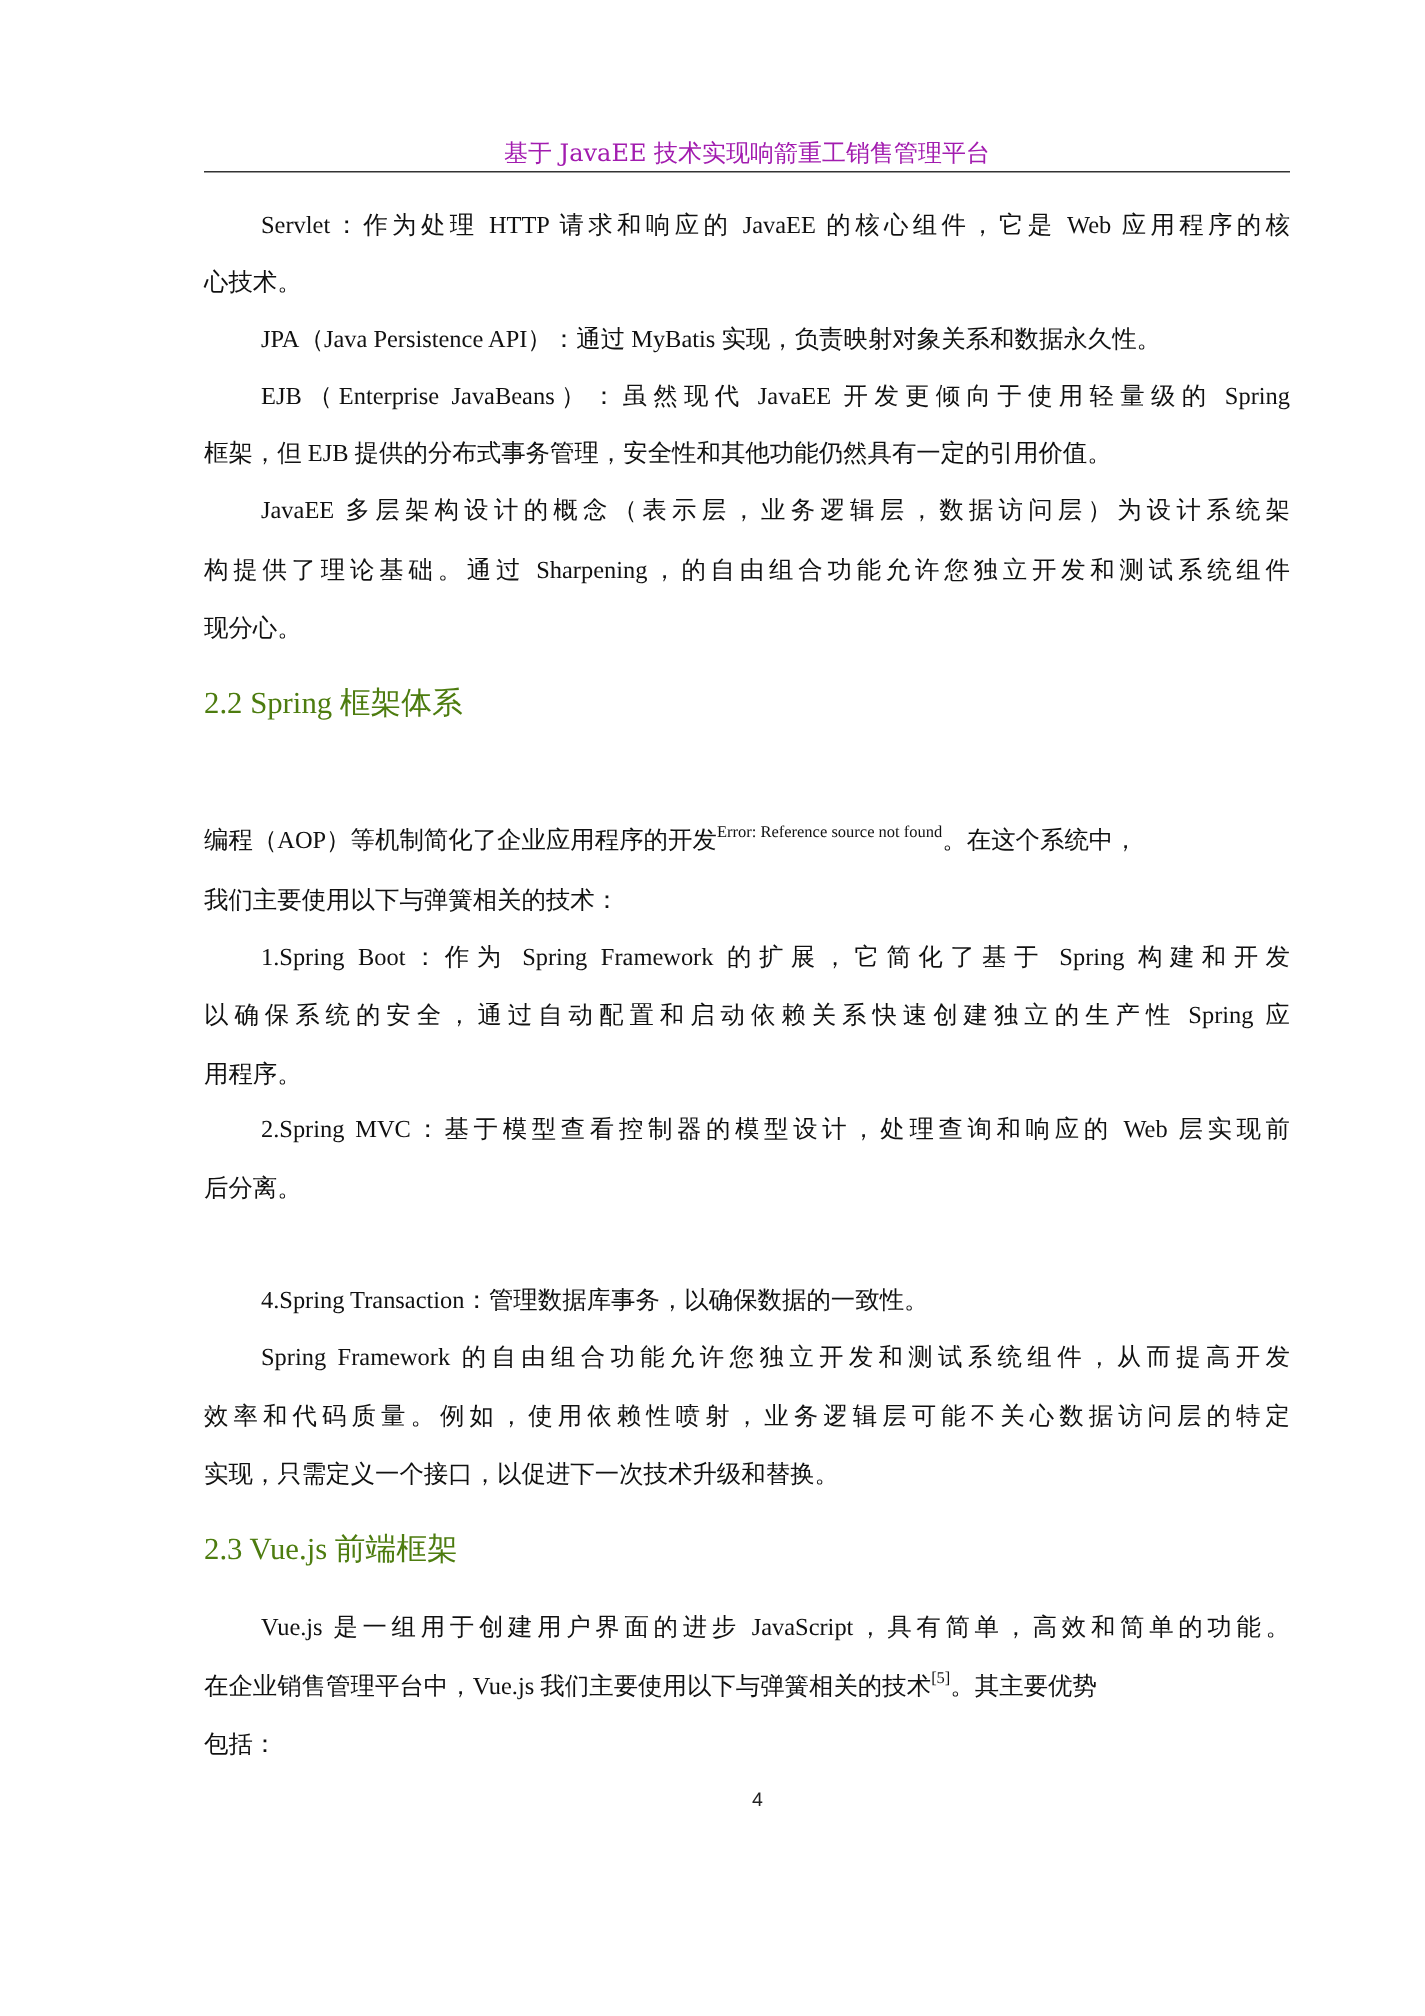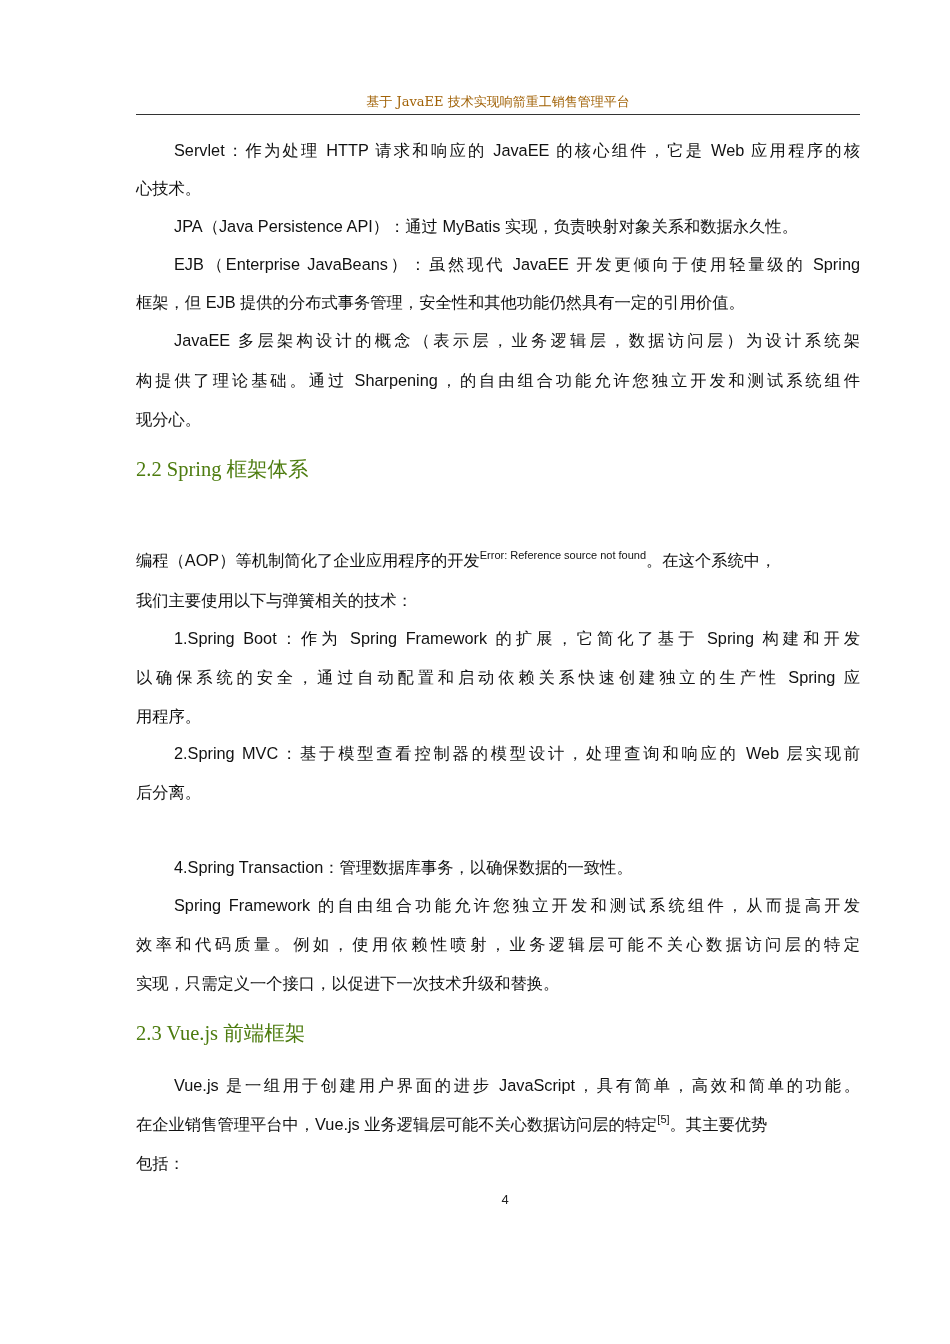--- a/index.html
+++ b/index.html
@@ -1,25 +1,25 @@
 <!DOCTYPE html>
 <html><head>
   <meta charset="utf-8">
   <style>
     html, body { margin: 0; padding: 0; background: #ffffff; }
     body { width: 950px; height: 1344px; position: relative; overflow: hidden; color: #111111; }
     .page { position: absolute; left: 0; top: 0; width: 950px; height: 1344px; background: #ffffff; }
     .header {
       position: absolute; left: 136px; top: 90px; width: 724px; text-align: center;
-      font-family: "DejaVu Serif", "Liberation Serif", serif; font-size: 13px; line-height: 24px; color: #a16207;
+      font-family: "DejaVu Serif", "Liberation Serif", serif; font-size: 16px; line-height: 24px; color: #a21caf;
     }
     .header-rule { position: absolute; left: 136px; top: 114px; width: 724px; height: 0; border-top: 1.3px solid #333; }
     .line {
       position: absolute; left: 136px; width: 724px; white-space: nowrap;
-      font-family: Liberation Sans, sans-serif; font-size: 16.3px; line-height: 24px; color: #111;
+      font-family: Liberation Serif, serif; font-size: 16.3px; line-height: 24px; color: #111;
     }
     .line.indent { left: 174px; width: 686px; }
     .line.justify { text-align: justify; text-align-last: justify; white-space: normal; }
     .heading {
       position: absolute; left: 136px; font-family: "Liberation Serif", "DejaVu Serif", serif;
       font-size: 20.5px; line-height: 28px; color: #4d7c0f;
     }
     .sup { font-size: 11px; vertical-align: 7px; line-height: 0; }
     .page-number {
       position: absolute; left: 0; width: 1010px; top: 1192px; text-align: center;
@@ -60,17 +60,17 @@
 
   <div class="line indent" style="top:855px">4.Spring Transaction：管理数据库事务，以确保数据的一致性。</div>
 
   <div class="line indent justify" style="top:893px">Spring Framework 的自由组合功能允许您独立开发和测试系统组件，从而提高开发</div>
   <div class="line justify" style="top:932px">效率和代码质量。例如，使用依赖性喷射，业务逻辑层可能不关心数据访问层的特定</div>
   <div class="line" style="top:971px">实现，只需定义一个接口，以促进下一次技术升级和替换。</div>
 
   <div class="heading" style="top:1019px">2.3 Vue.js 前端框架</div>
 
   <div class="line indent justify" style="top:1073px">Vue.js 是一组用于创建用户界面的进步 JavaScript，具有简单，高效和简单的功能。</div>
-  <div class="line" style="top:1112px"><span>在企业销售管理平台中，Vue.js 业务逻辑层可能不关心数据访问层的特定</span><span class="sup">[5]</span><span>。其主要优势</span></div>
+  <div class="line" style="top:1112px"><span>在企业销售管理平台中，Vue.js 我们主要使用以下与弹簧相关的技术</span><span class="sup">[5]</span><span>。其主要优势</span></div>
   <div class="line" style="top:1151px">包括：</div>
 
   <div class="page-number">4</div>
 </div>
 
 </body></html>

